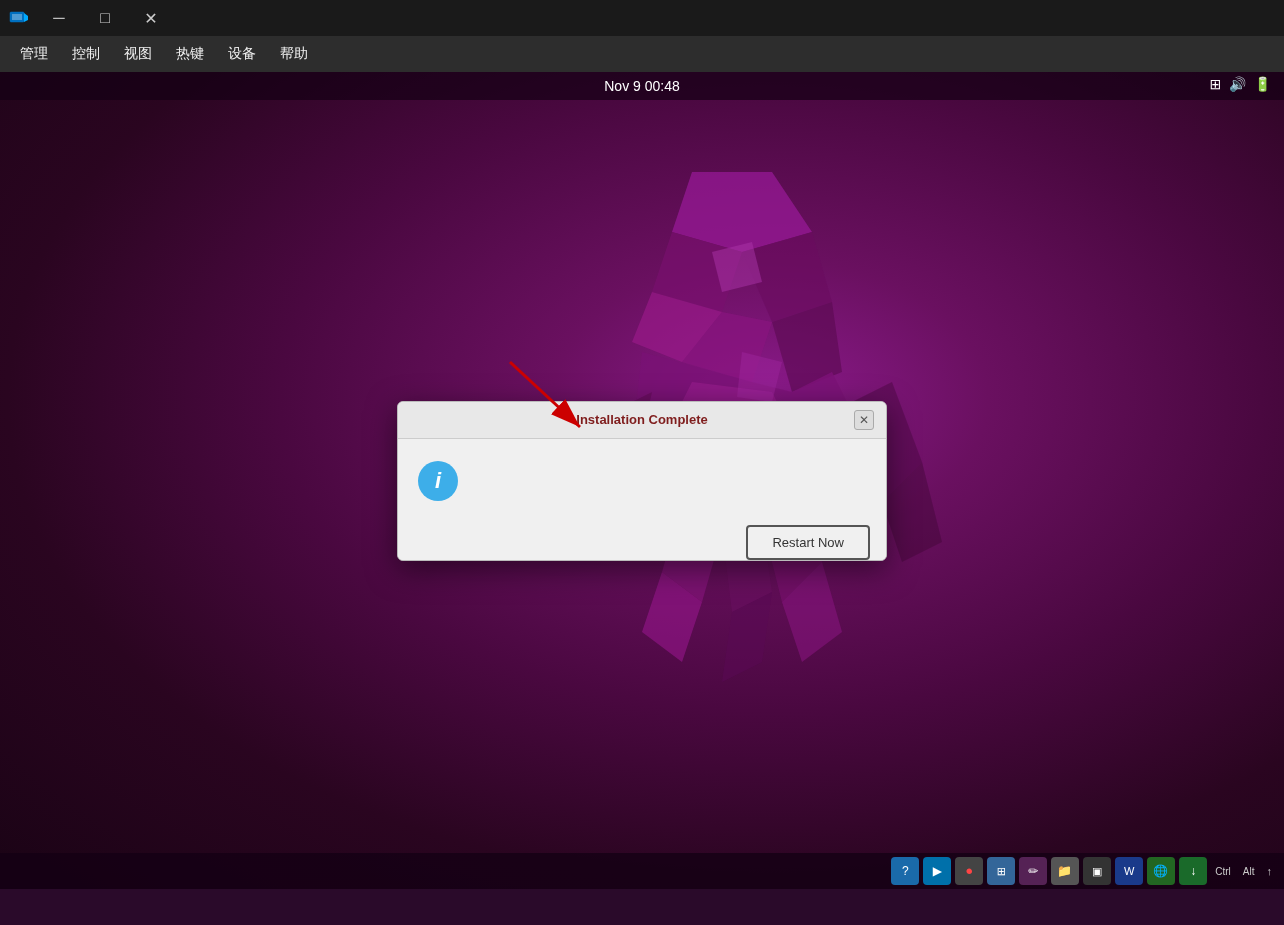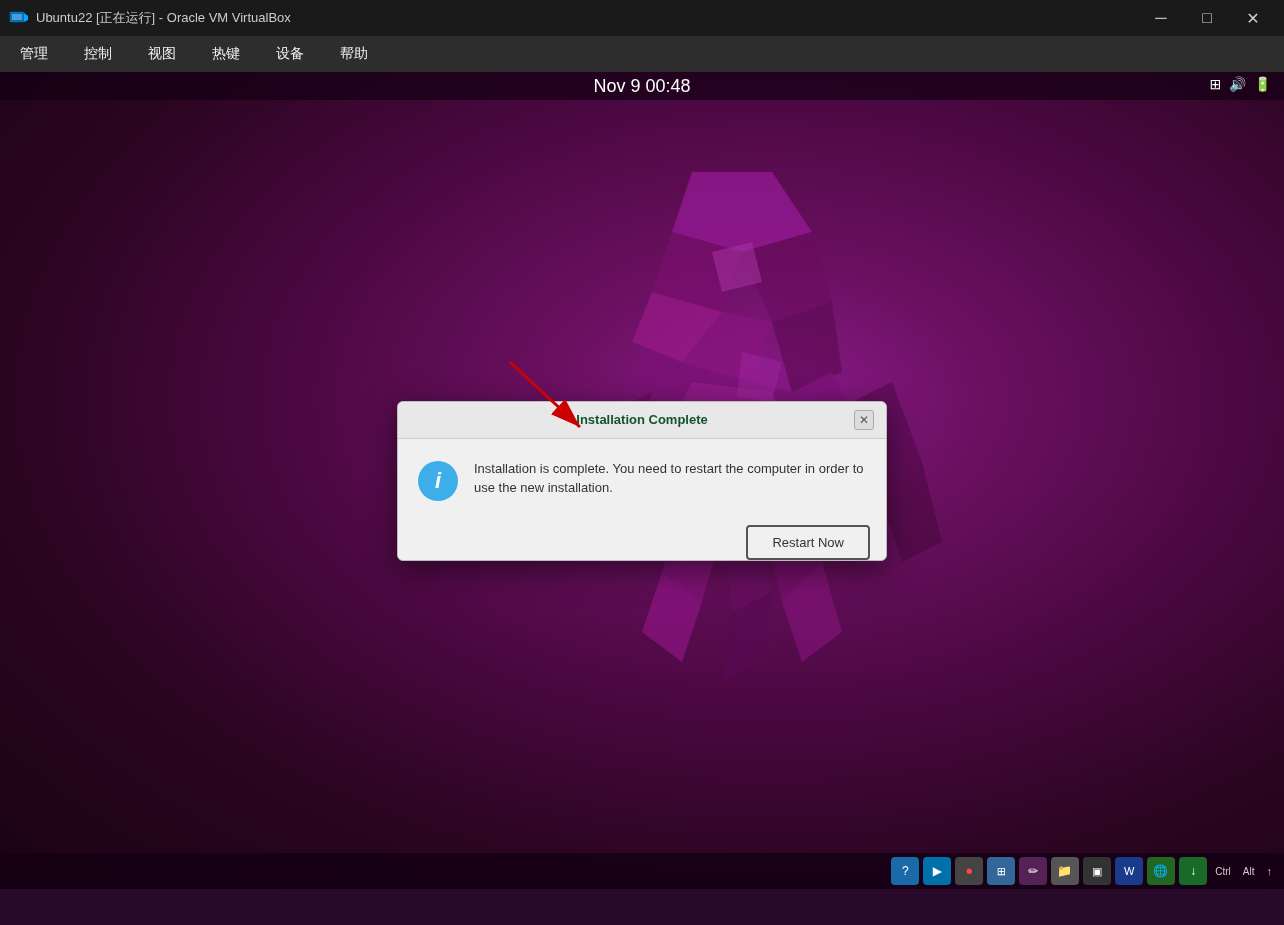--- a/index.html
+++ b/index.html
@@ -62,21 +62,21 @@
     }
 
     
     #menubar {
       width: 100%;
       height: 36px;
       background: #2d2d2d;
       display: flex;
       align-items: center;
       padding: 0 8px;
-      gap: 12px;
+      gap: 0;
     }
 
     .menu-item {
       color: #f0f0f0;
       font-size: 14px;
       padding: 4px 12px;
       cursor: pointer;
       border-radius: 3px;
     }
 
@@ -118,21 +118,21 @@
       height: 28px;
       background: rgba(20,0,20,0.7);
       display: flex;
       align-items: center;
       justify-content: center;
       z-index: 10;
     }
 
     #vm-clock {
       color: #ffffff;
-      font-size: 18px;
+      font-size: 14px;
     }
 
     #vm-tray {
       position: absolute;
       right: 12px;
       top: 4px;
       display: flex;
       gap: 8px;
       align-items: center;
     }
@@ -166,21 +166,21 @@
       border-bottom: 1px solid #ccc;
       padding: 8px 12px;
       display: flex;
       align-items: center;
       justify-content: space-between;
     }
 
     #dialog-title-text {
       font-size: 13px;
       font-weight: bold;
-      color: #14532d;
+      color: #7f1d1d;
       flex: 1;
       text-align: center;
     }
 
     #dialog-close {
       width: 20px;
       height: 20px;
       display: flex;
       align-items: center;
       justify-content: center;
@@ -294,21 +294,20 @@
 <body>
 
 <div id="titlebar">
   <div id="titlebar-logo">
     <svg viewBox="0 0 20 20" fill="none">
       <rect x="2" y="4" width="14" height="10" rx="1" fill="#0070c0" stroke="#0070c0" stroke-width="0.5"></rect>
       <polygon points="16,5 20,8 20,12 16,14" fill="#00aaff"></polygon>
       <rect x="4" y="6" width="10" height="6" fill="#ffffff" opacity="0.3"></rect>
     </svg>
   </div>
-  <span id="titlebar-title">Ubuntu22 [正在运行] - Oracle VM VirtualBox</span>
   <div id="titlebar-controls">
     <div class="titlebar-btn">─</div>
     <div class="titlebar-btn">□</div>
     <div class="titlebar-btn" id="close-btn">✕</div>
   </div>
 </div>
 
 <div id="menubar">
   <span class="menu-item">管理</span>
   <span class="menu-item">控制</span>
@@ -370,21 +369,20 @@
     <div id="dialog">
       <div id="dialog-titlebar">
         <div style="width:20px;"></div>
         <span id="dialog-title-text">Installation Complete</span>
         <div id="dialog-close">✕</div>
       </div>
       <div id="dialog-body">
         <div id="info-icon">
           <span>i</span>
         </div>
-        <div id="dialog-message">Installation is complete. You need to restart the computer in order to use the new installation.</div>
       </div>
       <div id="dialog-footer">
         <button id="restart-btn">Restart Now</button>
       </div>
     </div>
 
     <svg id="arrow-annotation" style="position:absolute; left: 490px; top: 280px; width: 120px; height: 100px; pointer-events:none;" viewBox="0 0 120 100">
       <defs>
         <marker id="arrowhead" markerWidth="10" markerHeight="7" refX="10" refY="3.5" orient="auto">
           <polygon points="0 0, 10 3.5, 0 7" fill="#cc0000"></polygon>

